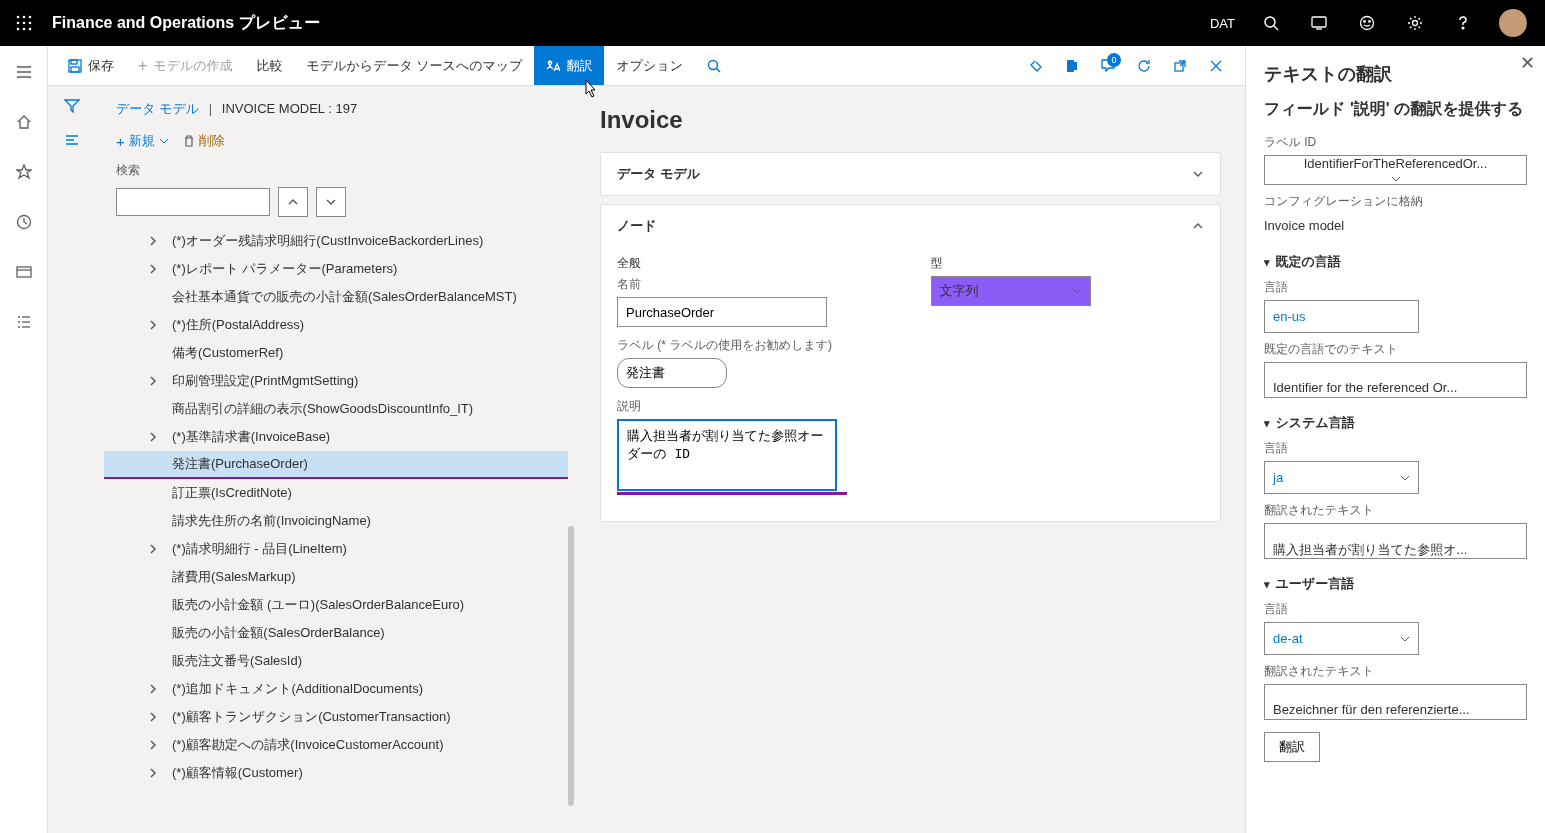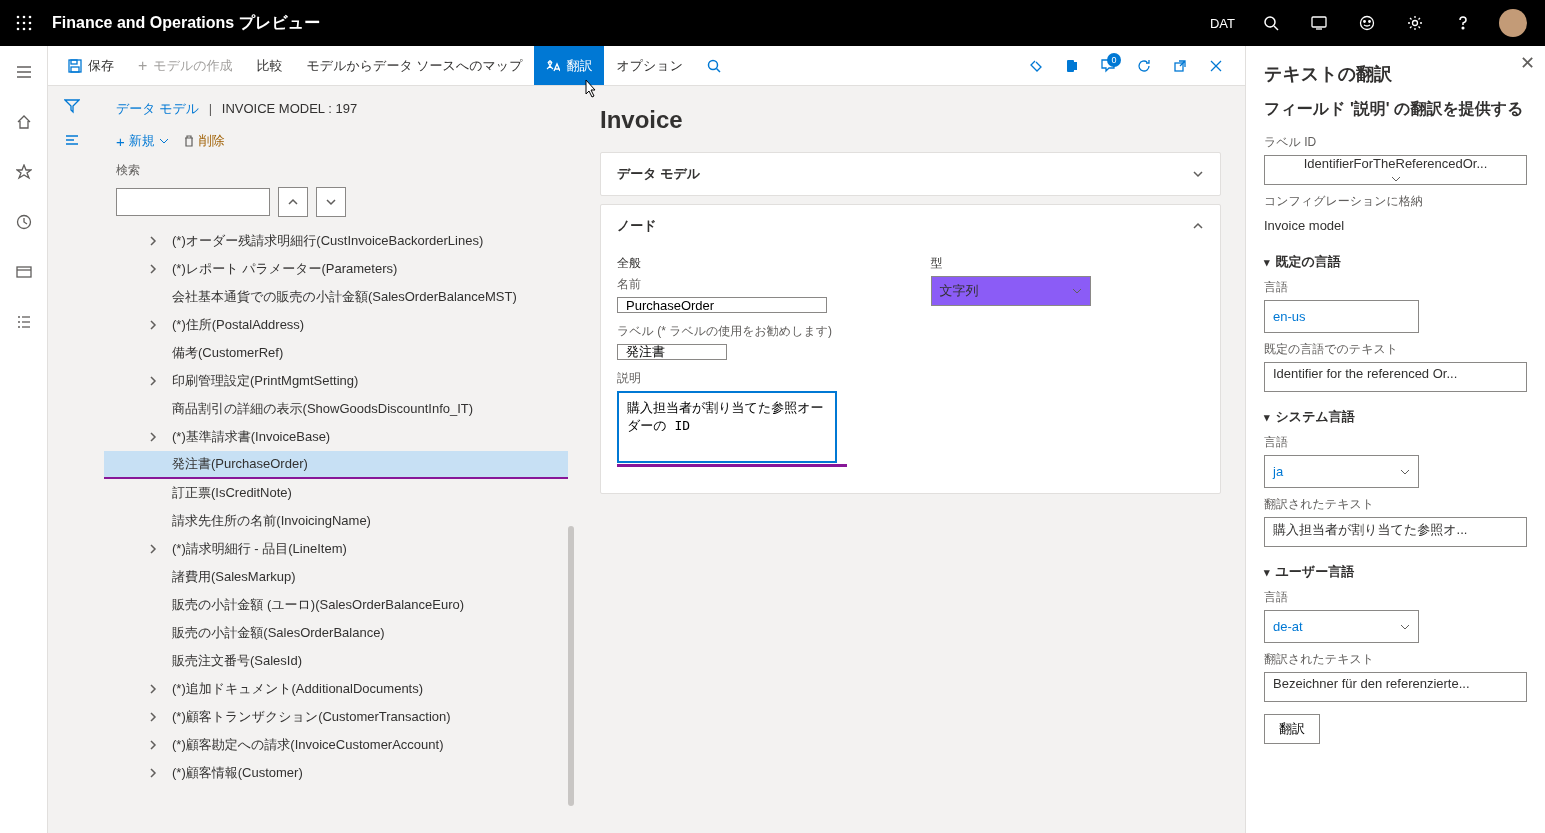--- a/index.html
+++ b/index.html
@@ -59,34 +59,34 @@
 .right-panel { flex:1; padding: 20px 24px; overflow-y:auto; }
 .page-title { font-size:24px; font-weight:600; margin-bottom:18px; }
 .section { background:#fff; border:1px solid #e1dfdd; border-radius:2px; margin-bottom:8px; }
 .section-header { padding:12px 16px; font-weight:600; display:flex; align-items:center; justify-content:space-between; }
 .section-header .chev { color:#605e5c; }
 .section-body { padding: 8px 16px 16px 16px; }
 .form-row { display:flex; gap: 40px; }
 .form-col { flex:1; }
 .form-group { margin-bottom: 10px; }
 .form-label { font-size:12px; color:#605e5c; margin-bottom:4px; display:block; }
-.form-input { width:210px; height:16px; border:1px solid #8a8886; padding:4px 8px; font-size:13px; }
+.form-input { width:210px; height:30px; border:1px solid #8a8886; padding:4px 8px; font-size:13px; }
 .form-select { width:160px; height:30px; border:1px solid #8a8886; padding:0 8px; font-size:13px; background:#8b5cf6; display:flex; align-items:center; justify-content:space-between; }
 .form-textarea { width:220px; height:72px; border:2px solid #0078d4; padding:6px 8px; font-size:13px; resize:none; }
 .highlight-bar { height:3px; background:#881798; width:230px; margin-top:-2px; }
 
 
 .sidepane { width: 300px; border-left:1px solid #e1dfdd; padding: 12px 18px 18px 18px; overflow-y:auto; background:#fff; position:relative; }
 .sidepane .close { position:absolute; top:6px; right:10px; font-size:18px; color:#605e5c; }
 .sidepane h2 { font-size:18px; font-weight:600; margin-bottom:12px; margin-top:4px; }
 .sidepane h3 { font-size:16px; font-weight:600; margin-bottom:14px; line-height:1.4; }
 .sp-label { font-size:12px; color:#605e5c; margin-bottom:4px; margin-top:8px; }
 .sp-value { font-size:13px; padding: 4px 0; }
 .sp-select { width:100%; height:30px; border:1px solid #8a8886; padding:0 8px; font-size:13px; background:#fff; display:flex; align-items:center; justify-content:space-between; overflow:hidden;flex-direction:column; }
-.sp-input { width:100%; height:30px; border:1px solid #8a8886; padding:3px 8px; font-size:13px; overflow:hidden; text-overflow:ellipsis; white-space:nowrap; }
+.sp-input { width:100%; height:30px; border:1px solid #8a8886; padding:17px 8px; font-size:13px; overflow:hidden; text-overflow:ellipsis; white-space:nowrap; }
 .sp-link { color:#0078d4; padding:4px 0; font-size:13px; }
 .sp-section { margin-top:16px; }
 .sp-section-h { display:flex; align-items:center; gap:6px; font-weight:600; font-size:13px; margin-bottom:6px; }
 .sp-section-h .arr { font-size:11px; }
 .sp-button { border:1px solid #8a8886; padding:5px 14px; background:#fff; font-size:13px; margin-top:12px; }
 .sp-langbox { border:1px solid #8a8886; padding: 4px 8px; width:155px; display:flex; align-items:center; justify-content:space-between;}
 
 svg { display:block; }
 </style>
 </head>
@@ -476,21 +476,21 @@
             <div class="section-body">
               <div class="form-row">
                 <div class="form-col">
                   <div class="form-label" style="color:#323130;">全般</div>
                   <div class="form-group">
                     <label class="form-label">名前</label>
                     <input class="form-input" value="PurchaseOrder" style="">
                   </div>
                   <div class="form-group">
                     <label class="form-label">ラベル (* ラベルの使用をお勧めします)</label>
-                    <input class="form-input" style="width: 110px;" value="発注書">
+                    <input class="form-input" style="width: 110px; border-radius: 12px;" value="発注書">
                   </div>
                   <div class="form-group">
                     <label class="form-label">説明</label>
                     <textarea class="form-textarea" id="desc-ta" style="">購入担当者が割り当てた参照オーダーの ID</textarea>
                     <div class="highlight-bar"></div>
                   </div>
                 </div>
                 <div class="form-col">
                   <label class="form-label" style="color:#323130;">型</label>
                   <div class="form-select">

